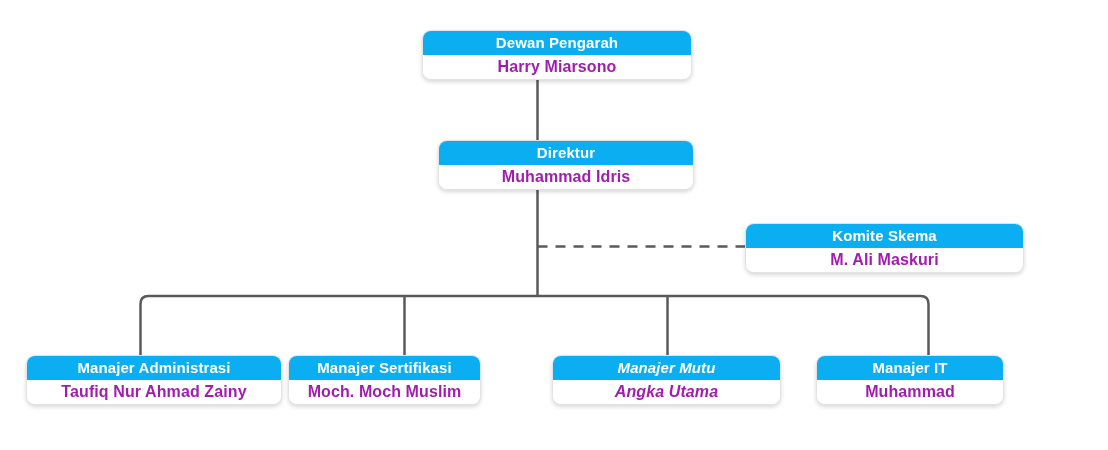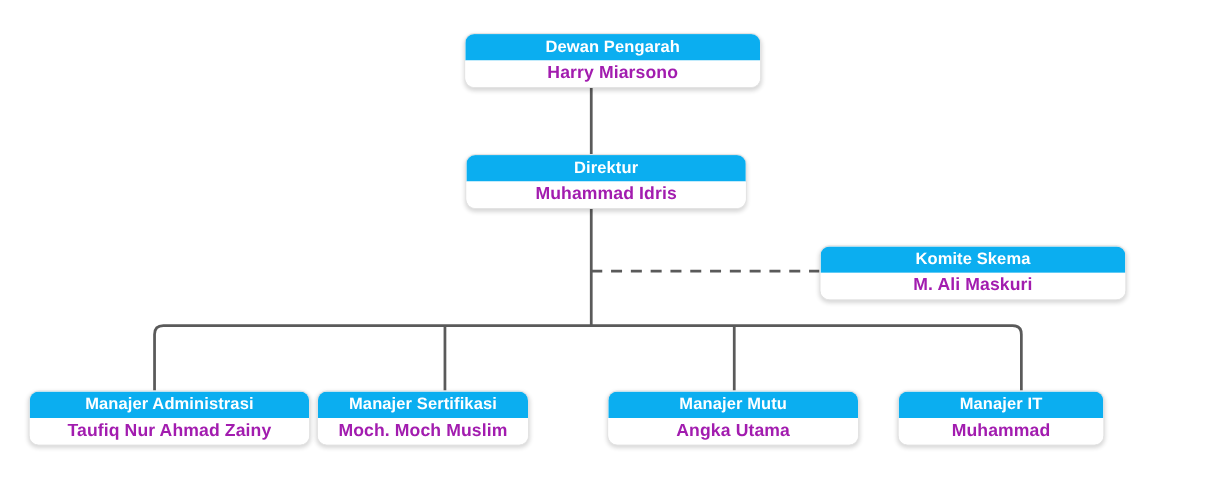--- a/index.html
+++ b/index.html
@@ -77,41 +77,41 @@
 
     <path d="M 404.5 296 L 404.5 355" stroke="#5a5a5a" stroke-width="2.5" fill="none"></path>
     <path d="M 667.5 296 L 667.5 355" stroke="#5a5a5a" stroke-width="2.5" fill="none"></path>
   </svg>
 
   <div class="node" style="left:422px; top:30px; width:270px;">
     <div class="node-role">Dewan Pengarah</div>
     <div class="node-person">Harry Miarsono</div>
   </div>
 
-  <div class="node" style="left:423px; top:140px; width:256px;">
+  <div class="node" style="left:438px; top:140px; width:256px;">
     <div class="node-role">Direktur</div>
     <div class="node-person">Muhammad Idris</div>
   </div>
 
   <div class="node" style="left:745px; top:223px; width:279px;">
     <div class="node-role">Komite Skema</div>
     <div class="node-person">M. Ali Maskuri</div>
   </div>
 
   <div class="node" style="left:26px; top:355px; width:256px;">
     <div class="node-role">Manajer Administrasi</div>
     <div class="node-person">Taufiq Nur Ahmad Zainy</div>
   </div>
 
   <div class="node" style="left:288px; top:355px; width:193px;">
     <div class="node-role">Manajer Sertifikasi</div>
     <div class="node-person">Moch. Moch Muslim</div>
   </div>
 
-  <div class="node" style="left:552px; top:355px; width:229px;">
+  <div class="node" style="left:552px; top:355px; width:229px;font-style:italic;">
     <div class="node-role">Manajer Mutu</div>
     <div class="node-person">Angka Utama</div>
   </div>
 
   <div class="node" style="left:816px; top:355px; width:188px;">
     <div class="node-role">Manajer IT</div>
     <div class="node-person">Muhammad</div>
   </div>
 
 </div>

